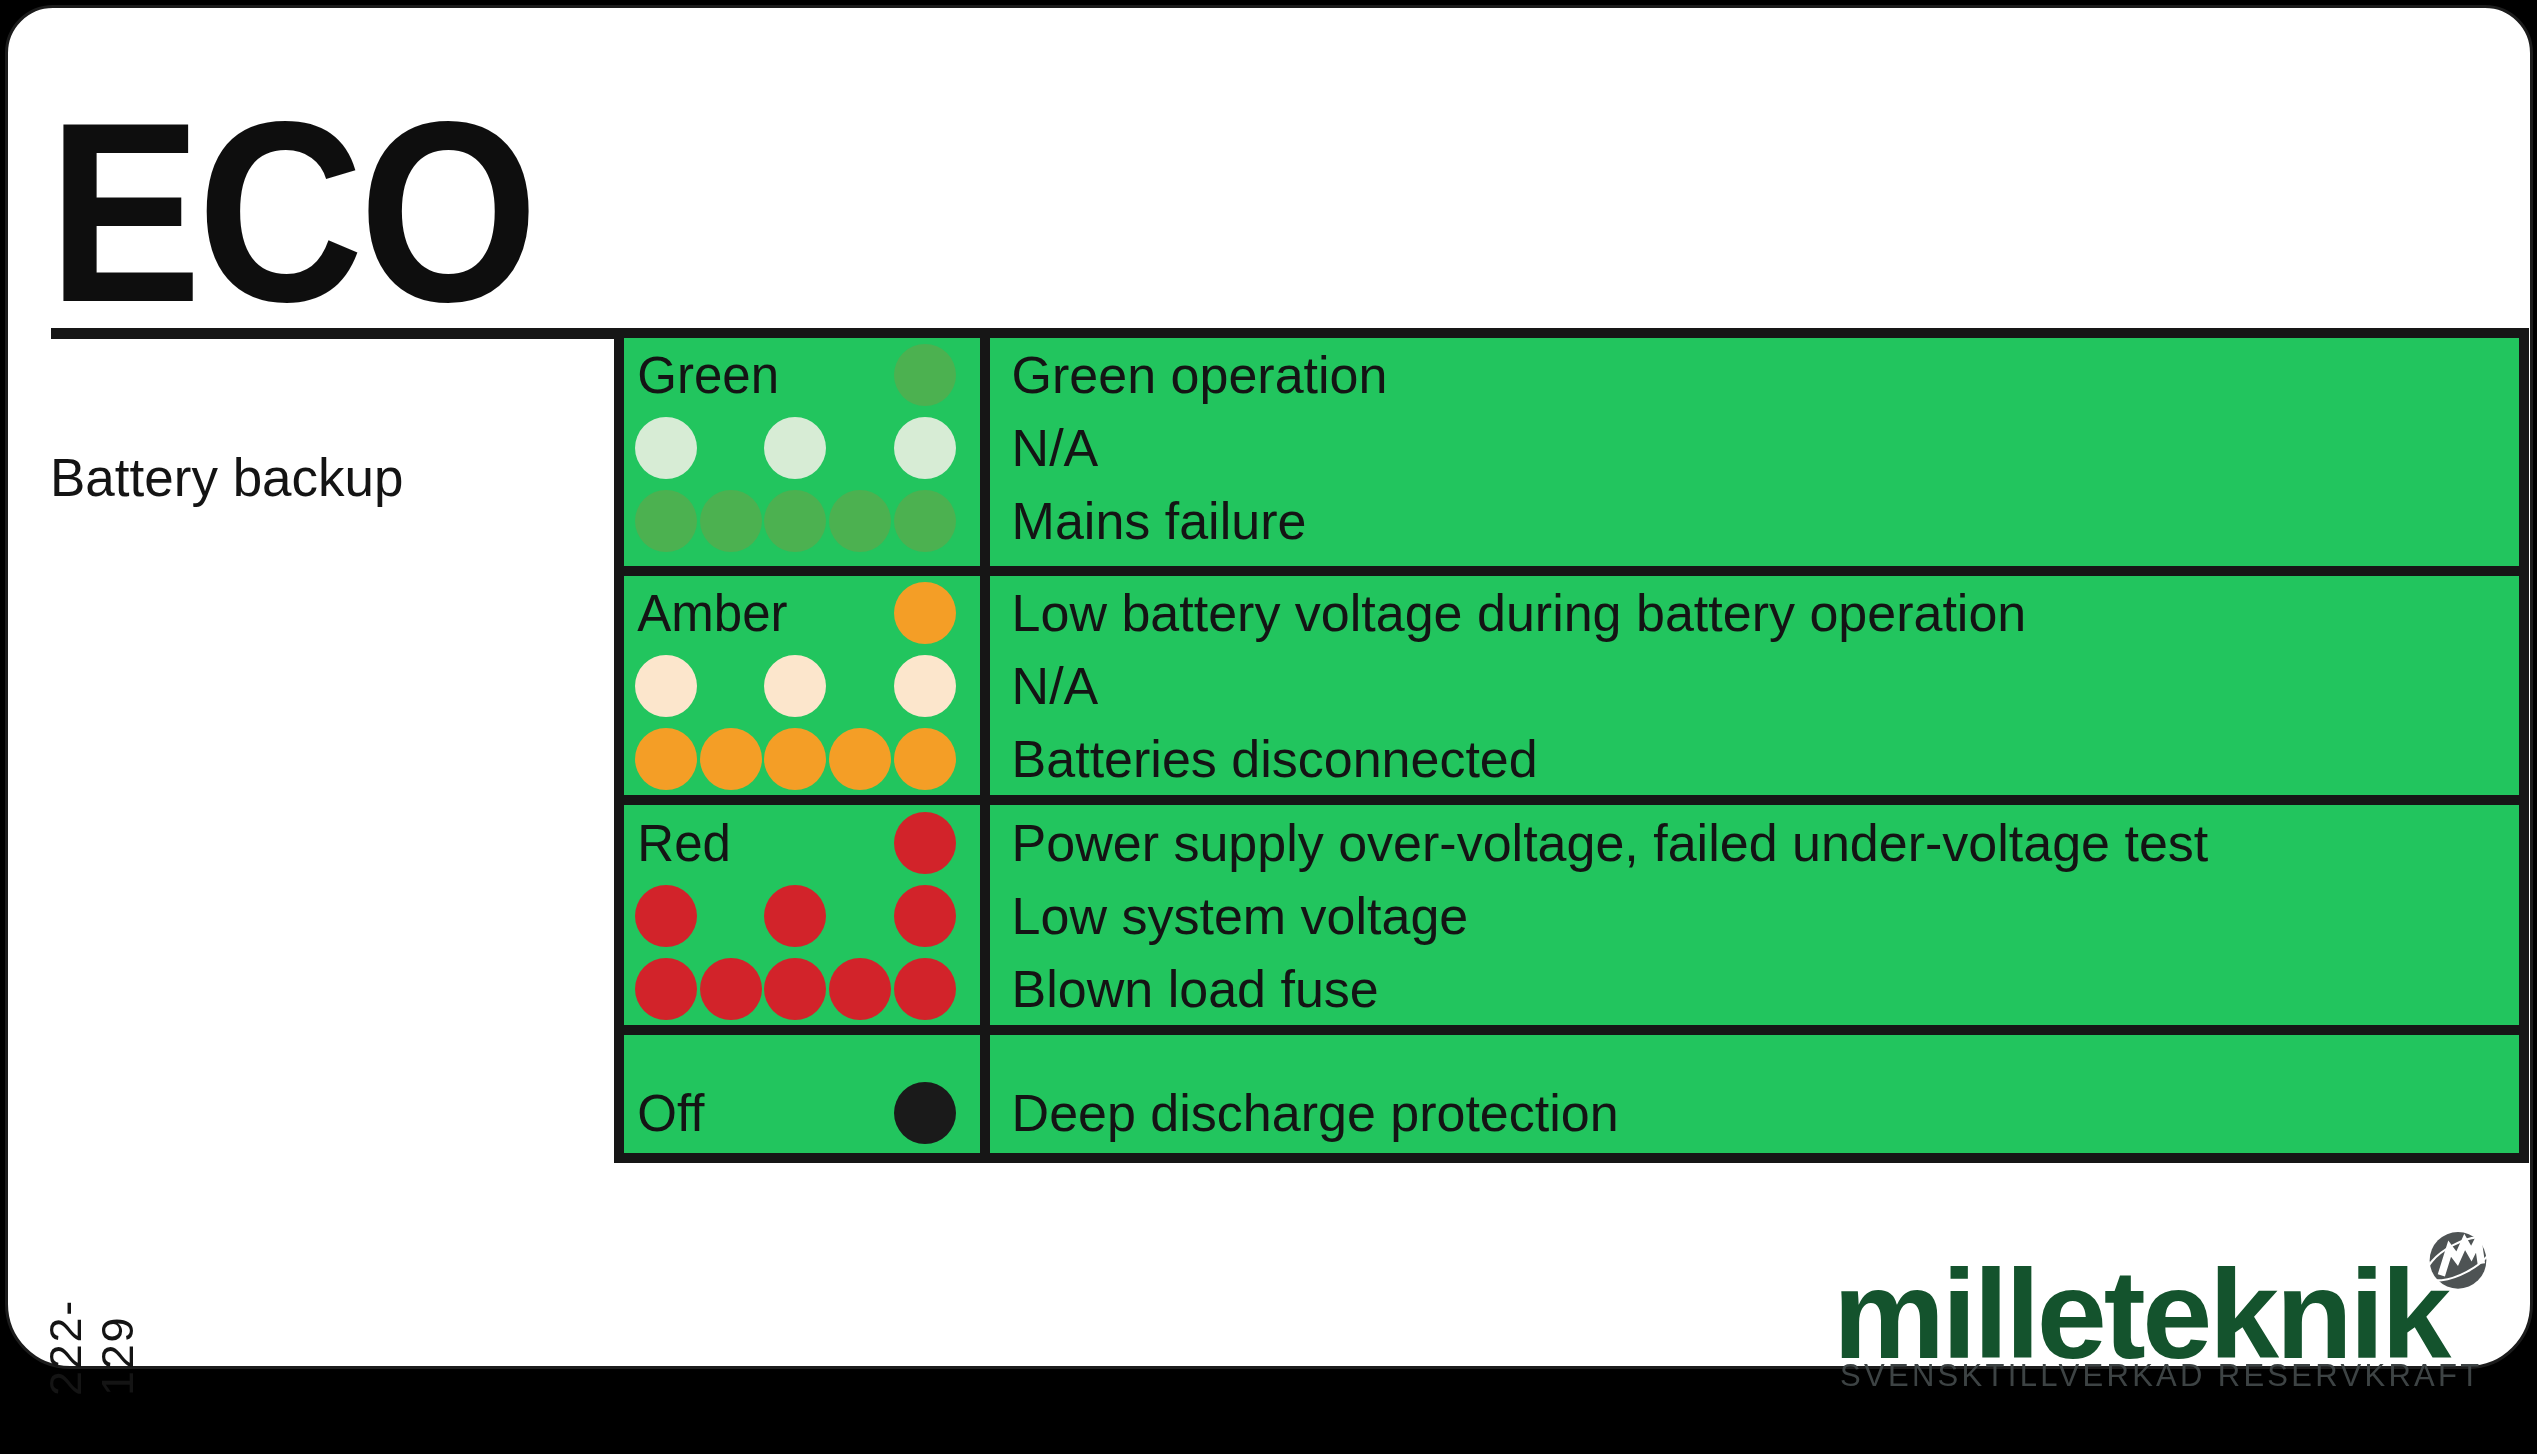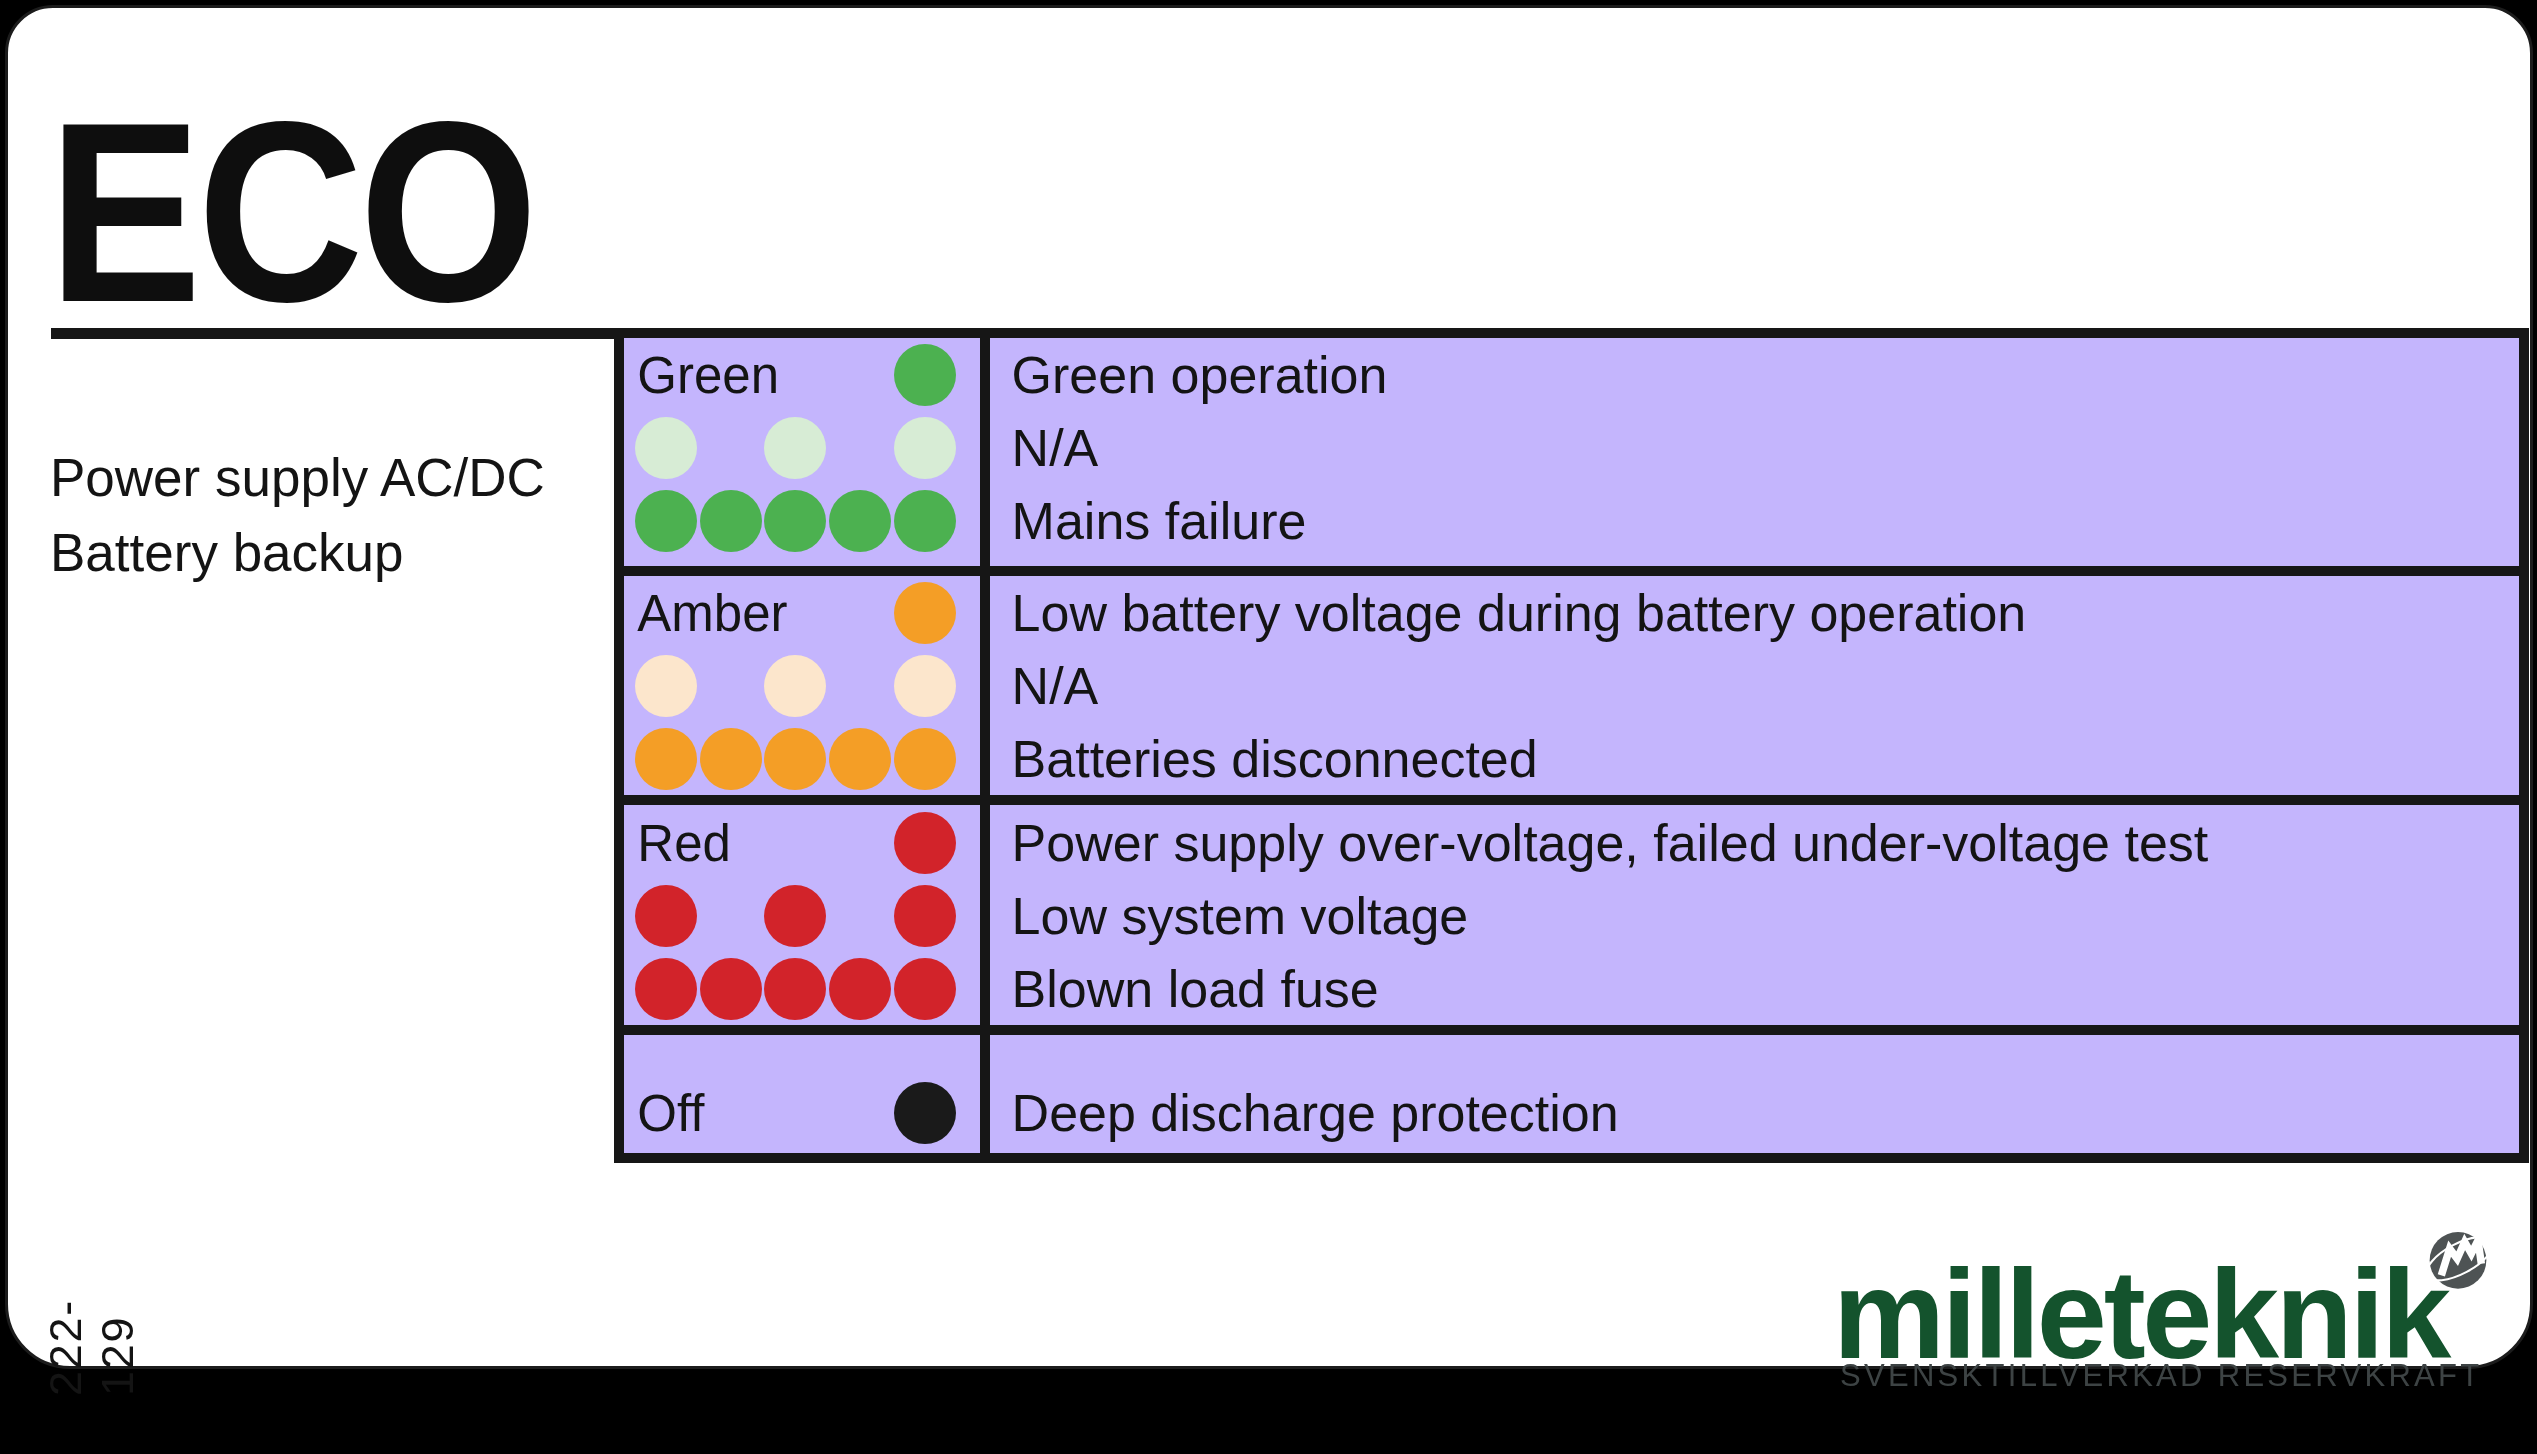--- a/index.html
+++ b/index.html
@@ -13,21 +13,21 @@
   .eco-title { position:absolute; left:40px; top:76px; font-size:256px; line-height:1;
                font-weight:700; color:#0e0e0e; letter-spacing:-5px;
                transform:scaleX(0.9); transform-origin:left top; white-space:nowrap; }
   .head-rule { position:absolute; left:43px; top:320px; width:2478px; height:10.8px;
                background:#161616; }
   .subtitle { position:absolute; left:42px; top:432px; font-size:53px; line-height:1.42;
               color:#141414; }
 
   
   .led-table { position:absolute; left:606px; top:320px; width:1915px; height:835px;
-               border:10.8px solid #161616; background:#c4b5fd; display:flex; flex-direction:column; }
+               border:10.8px solid #161616; background:#22c55e; display:flex; flex-direction:column; }
   .t-row { display:flex; }
   .t-row.main { height:239px; }
   .t-row + .t-row { border-top:10.8px solid #161616;text-align:right; }
   .t-row.off { flex:1 1 auto; }
   .col-led { width:366px; border-right:10.8px solid #161616; position:relative;
              display:flex; flex-direction:column; padding-top:0.8px; }
   .col-desc { flex:1; display:flex; flex-direction:column; padding-left:21.6px; padding-top:0.8px; }
   .led-line { position:relative; height:73px; flex:0 0 auto; }
   .t-row.off .led-line, .t-row.off .desc-line { height:81px;margin-top:36px; }
   .led-label { position:absolute; left:13.3px; top:50%; transform:translateY(-50%);
@@ -51,21 +51,20 @@
 </style>
 </head>
 <body>
 
 <div class="card">
 
   <div class="eco-title">ECO</div>
   <div class="head-rule"></div>
 
   <div class="subtitle">
-    <div>Power supply AC/DC</div>
     <div>Battery backup</div>
   </div>
 
   <div class="led-table">
       <div class="t-row main">
         <div class="col-led">
           <div class="led-line">
             <span class="led-label">Green</span>
             <span class="dot" style="left: 270px; background: rgb(76, 177, 80);"></span>
           </div>

